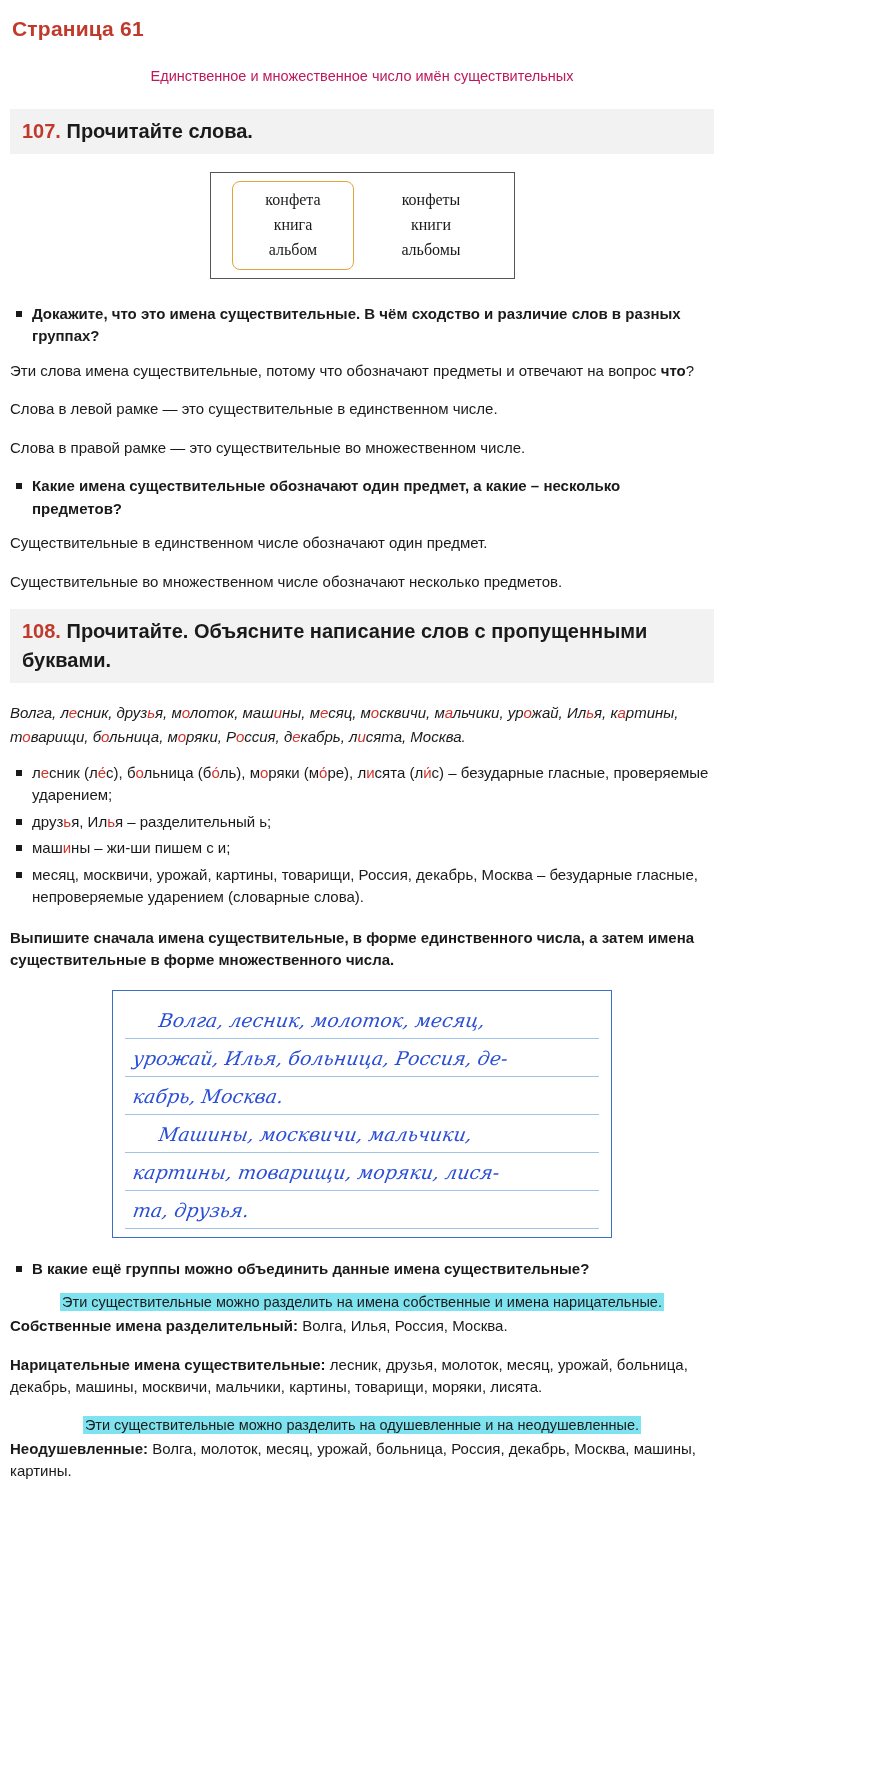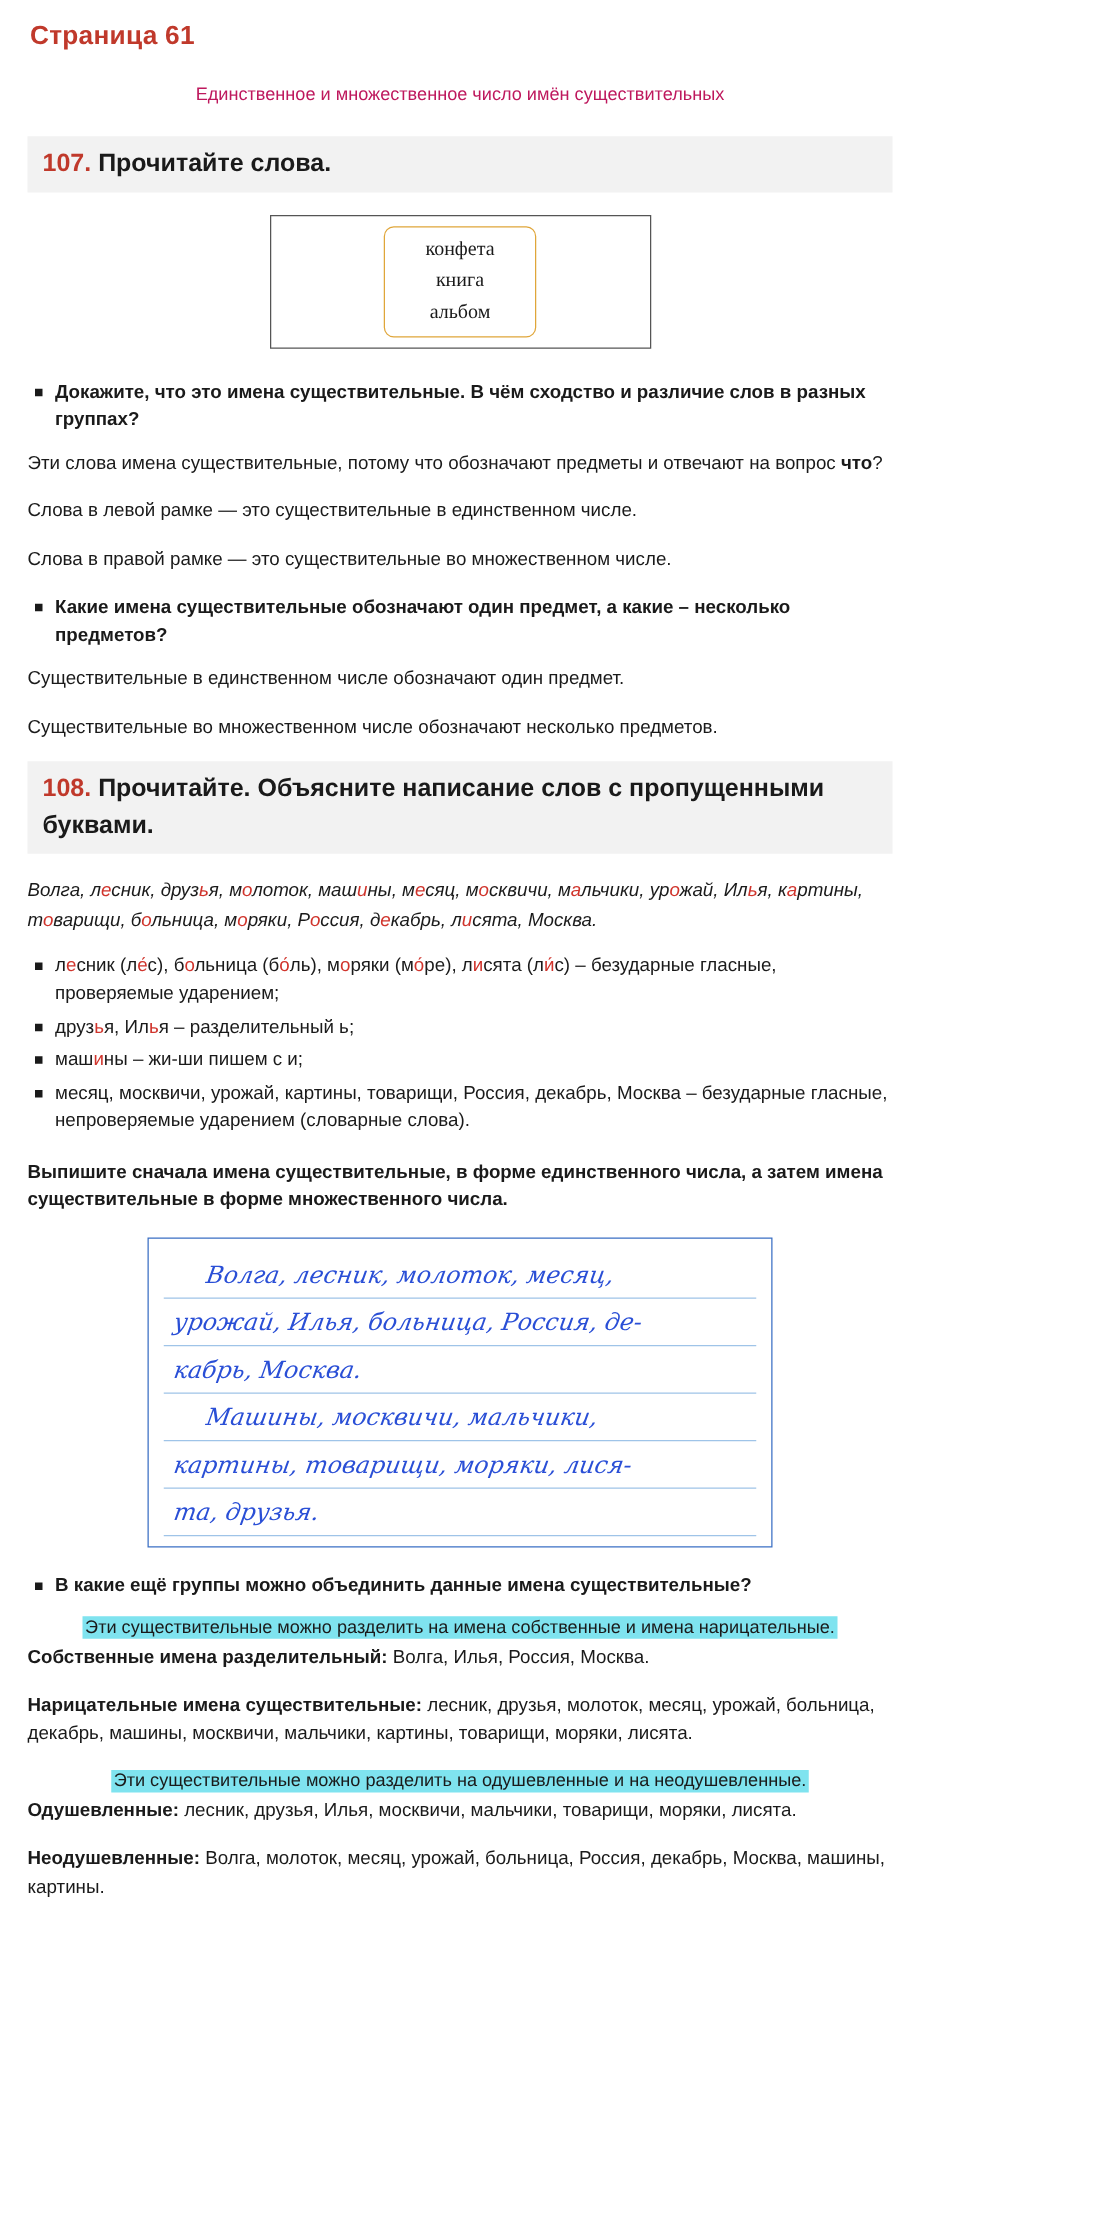--- a/index.html
+++ b/index.html
@@ -10,21 +10,21 @@
   }
   body {
     width: 883px;
     font-family: "Liberation Sans", sans-serif;
     font-size: 15px;
     color: #1a1a1a;
     line-height: 1.45;
   }
   .page {
     width: 736px;
-    padding: 14px 22px 26px 22px;
+    padding: 14px 22px 26px 10px;
   }
   .page-title {
     color: #c0392b;
     font-size: 21px;
     font-weight: bold;
     margin: 0 0 22px 2px;
     letter-spacing: 0.2px;
   }
   .subject-title {
     color: #be185d;
@@ -185,20 +185,25 @@
     <span class="task-num">107.</span>
     <span>Прочитайте слова.</span>
   </div>
 
   <div class="wordbox-outer">
     <div class="wordbox-inner">
       <div>конфета</div>
       <div>книга</div>
       <div>альбом</div>
     </div>
+    <div class="wordbox-inner plain">
+      <div>конфеты</div>
+      <div>книги</div>
+      <div>альбомы</div>
+    </div>
   </div>
 
   <ul class="q-list">
     <li>Докажите, что это имена существительные. В чём сходство и различие слов в разных группах?</li>
   </ul>
 
   <p class="para"><span>Эти слова имена существительные, потому что обозначают предметы и отвечают на вопрос </span><b>что</b><span>?</span></p>
 
   <p class="para">Слова в левой рамке — это существительные в единственном числе.</p>
   <p class="para">Слова в правой рамке — это существительные во множественном числе.</p>
@@ -254,17 +259,16 @@
   </ul>
 
   <div class="hl-line"><span class="highlight">Эти существительные можно разделить на имена собственные и имена нарицательные.</span></div>
 
   <p class="answer-block"><b>Собственные имена разделительный:</b><span> Волга, Илья, Россия, Москва.</span></p>
 
   <p class="answer-block"><b>Нарицательные имена существительные:</b><span> лесник, друзья, молоток, месяц, урожай, больница, декабрь, машины, москвичи, мальчики, картины, товарищи, моряки, лисята.</span></p>
 
   <div class="hl-line"><span class="highlight">Эти существительные можно разделить на одушевленные и на неодушевленные.</span></div>
 
-  <p class="answer-block"><b>Одушевленные:</b><span> лесник, друзья, Илья, москвичи, мальчики, товарищи, моряки, лисята.</span></p>
 
   <p class="answer-block"><b>Неодушевленные:</b><span> Волга, молоток, месяц, урожай, больница, Россия, декабрь, Москва, машины, картины.</span></p>
 
 </div>
 
 </body></html>

